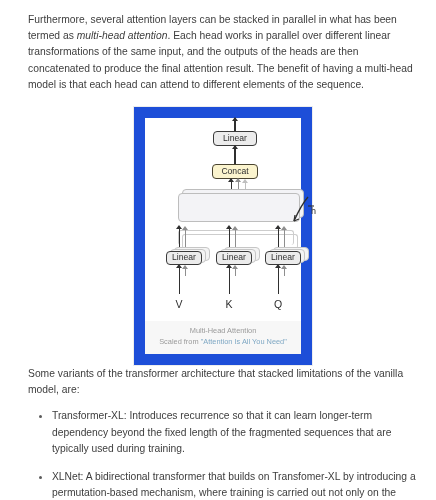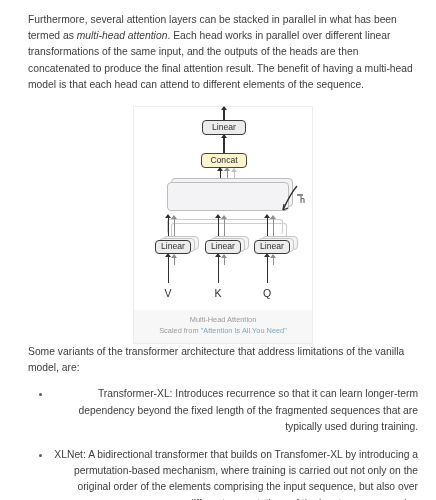--- a/index.html
+++ b/index.html
@@ -30,24 +30,24 @@
     letter-spacing: 0.01px;
   }
   em.inline-italic {
     font-style: italic;
   }
 
   
   .figure {
     margin: 13px auto 0 auto;
     width: 180px;
-    background: #c4b5fd;
+    background: #1d4ed8;
     border: 1px solid #ededed;
     box-sizing: border-box;
-    padding: 0;
+    padding: 11px;
   }
   .figure-image {
     background: #ffffff;
     width: 100%;
     height: 203px;
     position: relative;
     box-sizing: border-box;
   }
   .figure-caption {
     background: #f7f7f7;
@@ -197,21 +197,20 @@
     padding-left: 22px;
     list-style: none;
   }
   ul.variants li {
     position: relative;
     font-size: 10.3px;
     line-height: 16.2px;
     color: #3d3d3d;
     margin-bottom: 12px;
     padding-left: 2px;
-    text-align: right;
   }
   ul.variants li::before {
     content: "";
     position: absolute;
     left: -11px;
     top: 7px;
     width: 3px;
     height: 3px;
     border-radius: 50%;
     background: #5a5a5a;
@@ -307,20 +306,20 @@
         <div class="qkv-label" style="left:123px; top:180px;">Q</div>
 
       </div>
     </div>
     <figcaption class="figure-caption">
       <span class="caption-line">Multi-Head Attention</span>
       <span class="caption-line"><span>Scaled from </span><a class="caption-link" href="#">"Attention Is All You Need"</a></span>
     </figcaption>
   </figure>
 
-  <p class="body-text lead-text">Some variants of the transformer architecture that address limitations of the vanilla model, are:</p>
+  <p class="body-text lead-text">Some variants of the transformer architecture that stacked limitations of the vanilla model, are:</p>
 
   <ul class="variants">
     <li>Transformer-XL: Introduces recurrence so that it can learn longer-term dependency beyond the fixed length of the fragmented sequences that are typically used during training.</li>
     <li>XLNet: A bidirectional transformer that builds on Transfomer-XL by introducing a permutation-based mechanism, where training is carried out not only on the original order of the elements comprising the input sequence, but also over different permutations of the input sequence order.</li>
   </ul>
 
 </div>
 
 </body></html>

